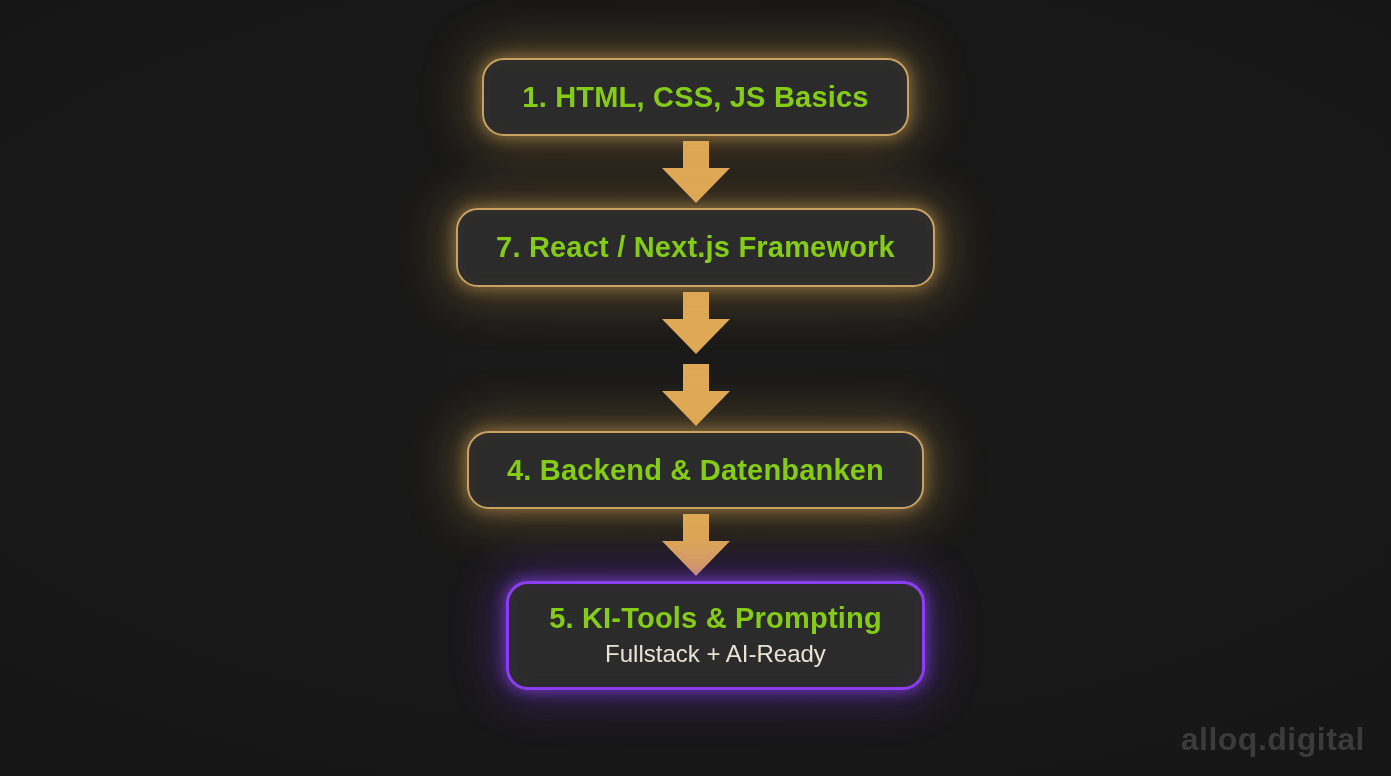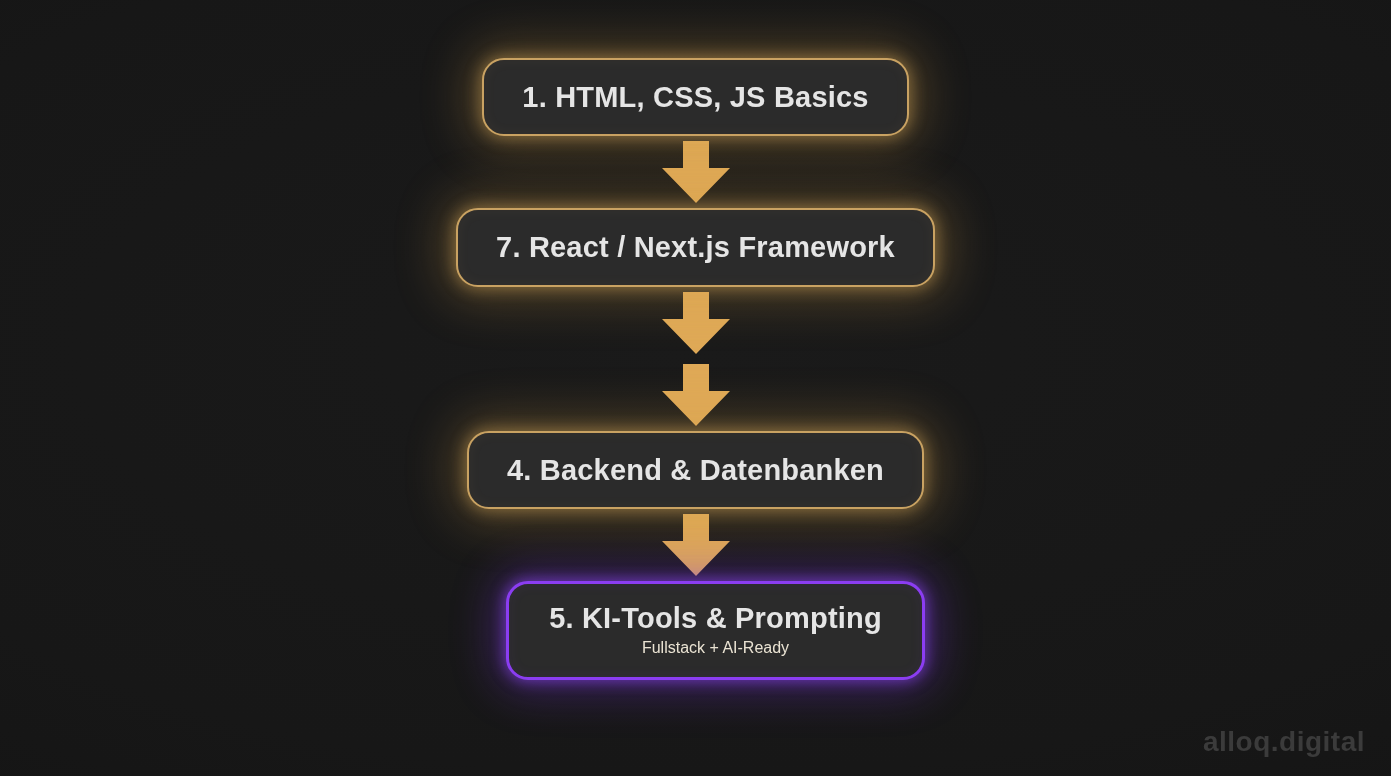--- a/index.html
+++ b/index.html
@@ -46,48 +46,48 @@
   .step-box.purple {
     border: 3px solid #8b3df2;
     box-shadow:
       0 0 14px 2px rgba(148, 72, 255, 0.55),
       0 0 44px 12px rgba(132, 52, 242, 0.32),
       inset 0 0 14px rgba(148, 72, 255, 0.07);
     padding: 16px 40px 18px 40px;
     margin-left: 40px;
   }
   .step-label {
-    color: #e5e5e5;
+    color: #84cc16;
     font-size: 29px;
     font-weight: bold;
     letter-spacing: 0.2px;
     white-space: nowrap;
     line-height: 1.25;
   }
   .step-subtitle {
     color: #eae3d3;
-    font-size: 16px;
+    font-size: 24px;
     font-weight: normal;
     white-space: nowrap;
     line-height: 1.3;
     margin-top: 2px;
   }
   .flow-arrow {
     width: 68px;
     height: 62px;
     margin: 5px 0;
     position: relative;
     z-index: 1;
     display: block;
   }
   .watermark {
     position: absolute;
     right: 26px;
     bottom: 18px;
-    font-size: 28px;
+    font-size: 32px;
     font-weight: bold;
     color: #3b3b3b;
     letter-spacing: 0.5px;
   }
 </style>
 </head>
 <body>
 
 <div class="stage">
   <div class="flow" id="flow-root">

